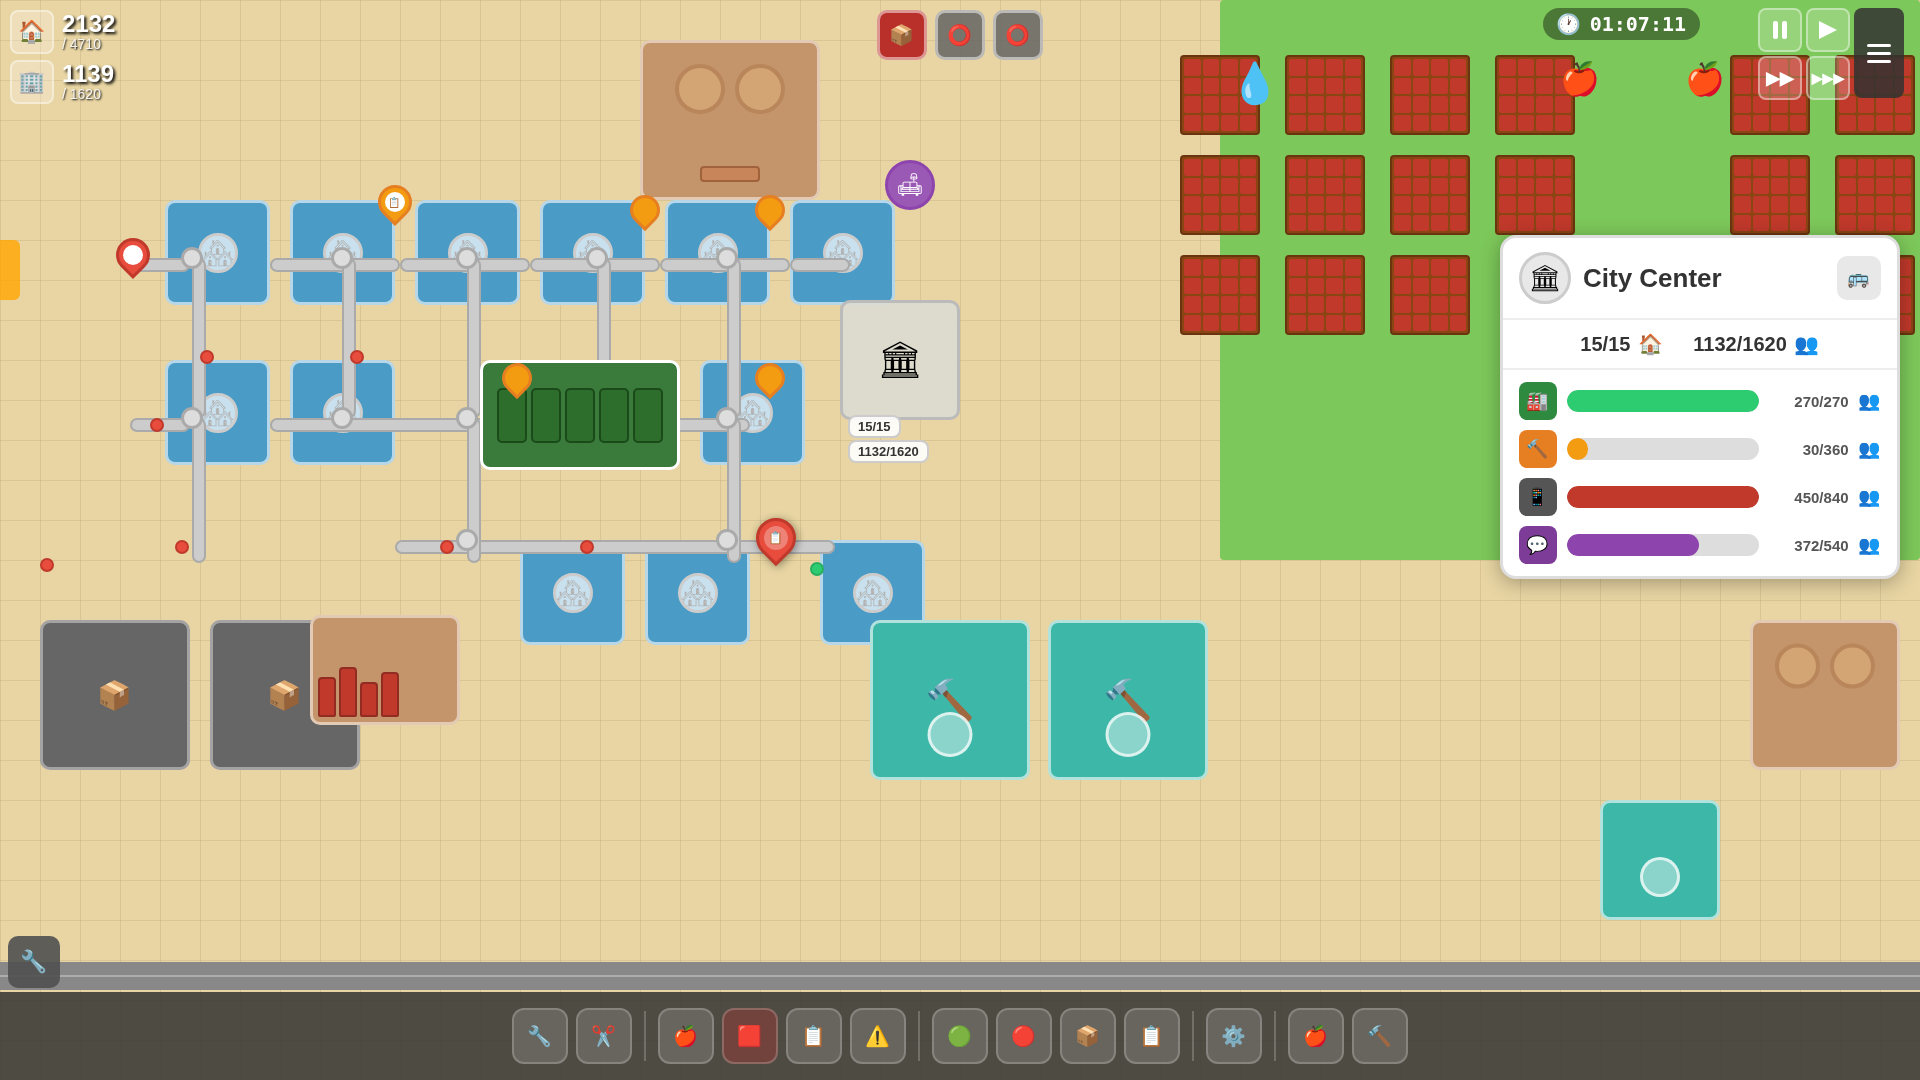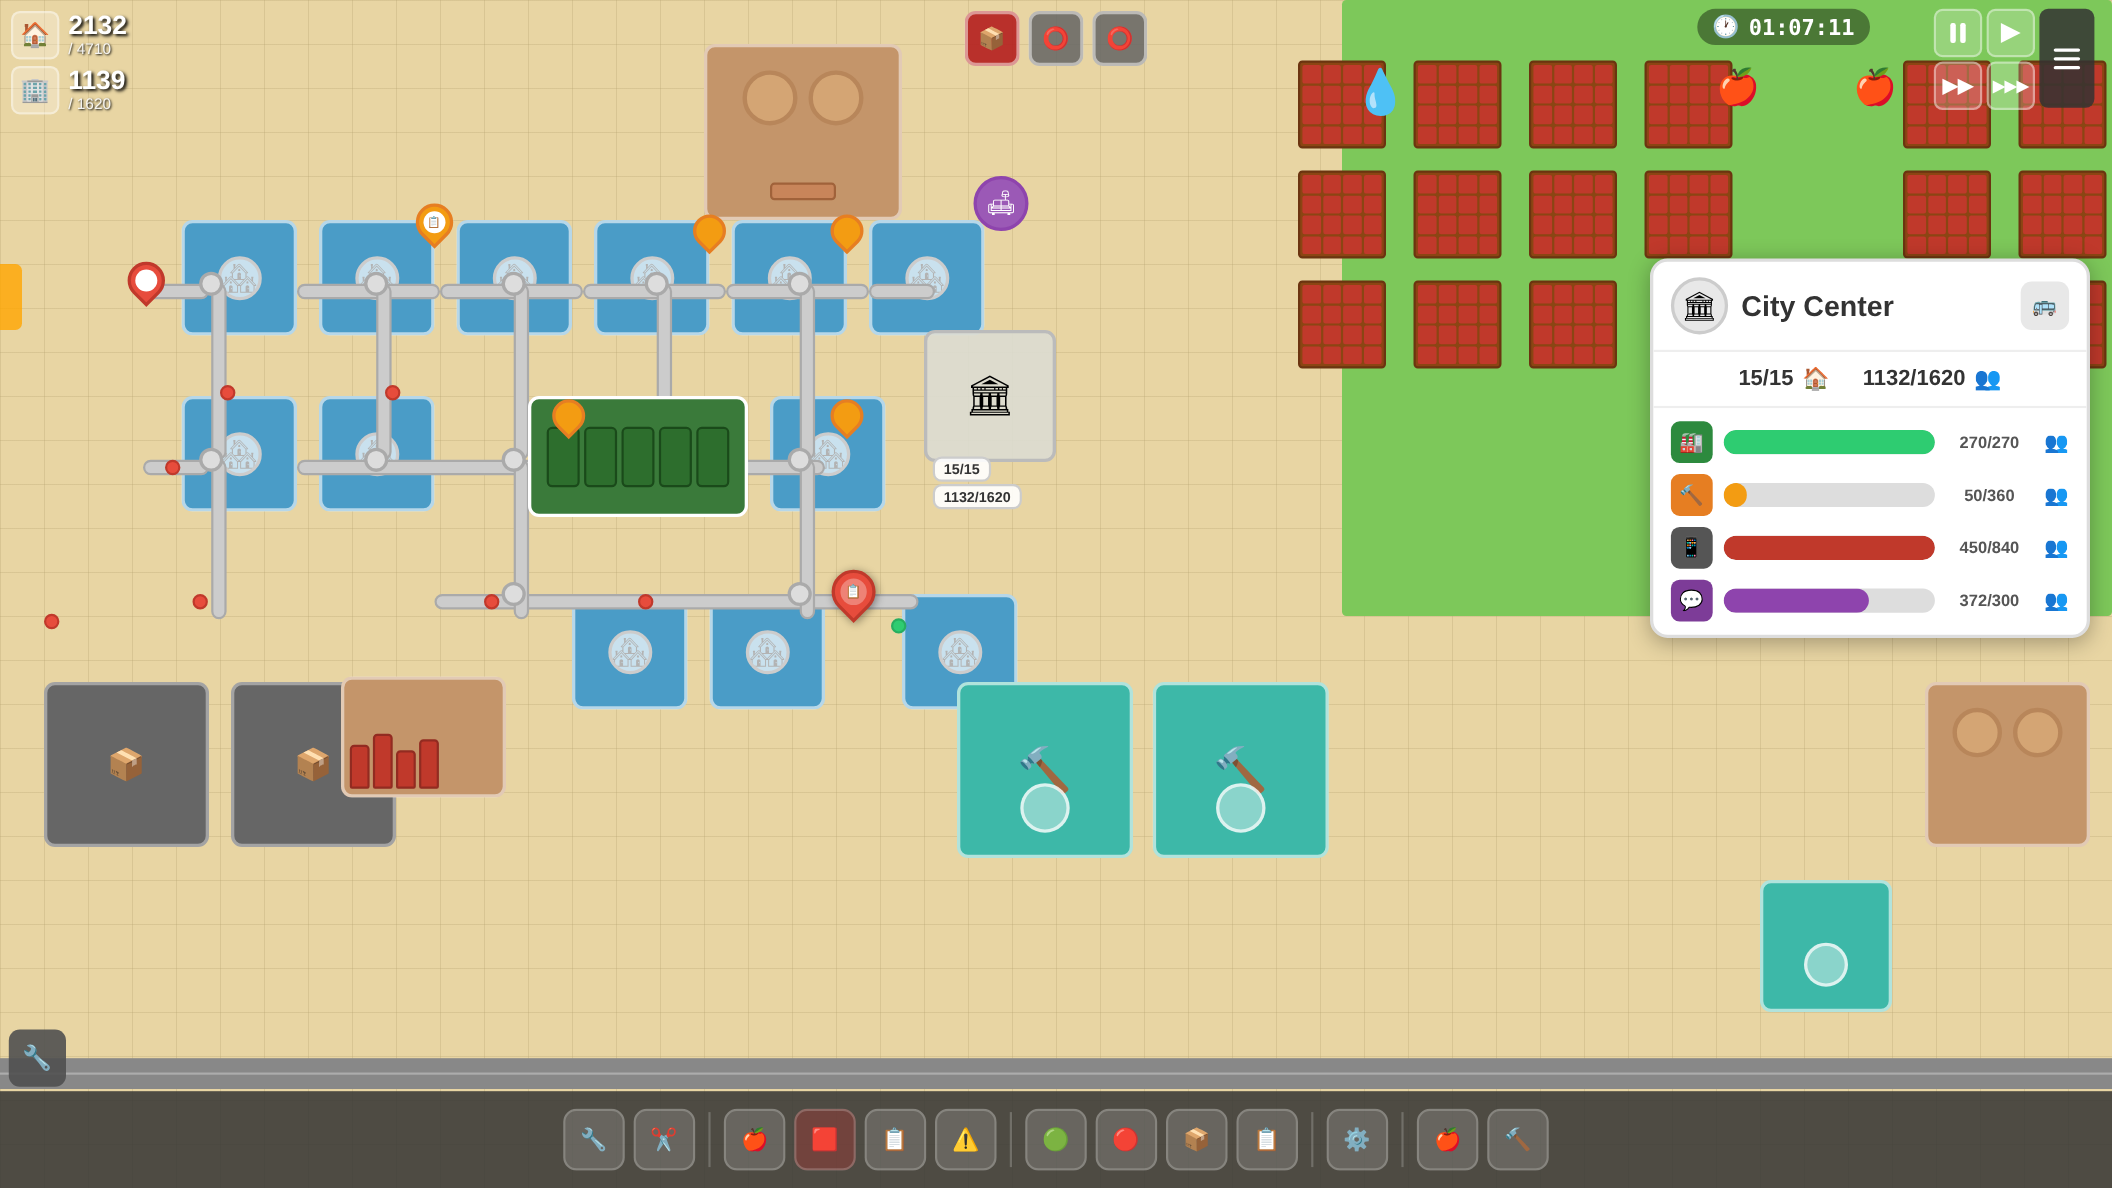--- a/index.html
+++ b/index.html
@@ -236,21 +236,21 @@
     .res-bar {
       height: 100%;
       border-radius: 11px;
     }
 
     .res-value {
       font-size: 15px;
       font-weight: bold;
       color: #555;
       min-width: 80px;
-      text-align: center;
+      text-align: right;
     }
 
     .res-people {
       font-size: 18px;
       color: #999;
     }
 
     
     #bottom-bar {
       position: absolute;
@@ -1091,39 +1091,39 @@
         </div>
         <div class="res-value">270/270</div>
         <span class="res-people">👥</span>
       </div>
 
       <div class="resource-row">
         <div class="res-icon" style="background:#e67e22;">🔨</div>
         <div class="res-bar-container">
           <div class="res-bar" style="width:11%;background:#f39c12;"></div>
         </div>
-        <div class="res-value">50/360</div>
+        <div class="res-value">30/360</div>
         <span class="res-people">👥</span>
       </div>
 
       <div class="resource-row">
         <div class="res-icon" style="background:#555;">📱</div>
         <div class="res-bar-container">
           <div class="res-bar" style="width:100%;background:#c0392b;"></div>
         </div>
         <div class="res-value">450/840</div>
         <span class="res-people">👥</span>
       </div>
 
       <div class="resource-row">
         <div class="res-icon" style="background:#7d3c98;">💬</div>
         <div class="res-bar-container">
           <div class="res-bar" style="width:69%;background:#8e44ad;"></div>
         </div>
-        <div class="res-value">372/300</div>
+        <div class="res-value">372/540</div>
         <span class="res-people">👥</span>
       </div>
 
     </div>
   </div>
 
   <div id="bottom-bar">
     <div class="bottom-btn">🔧</div>
     <div class="bottom-btn">✂️</div>
     <div style="width:2px;height:50px;background:rgba(255,255,255,0.2);margin:0 4px;"></div>

